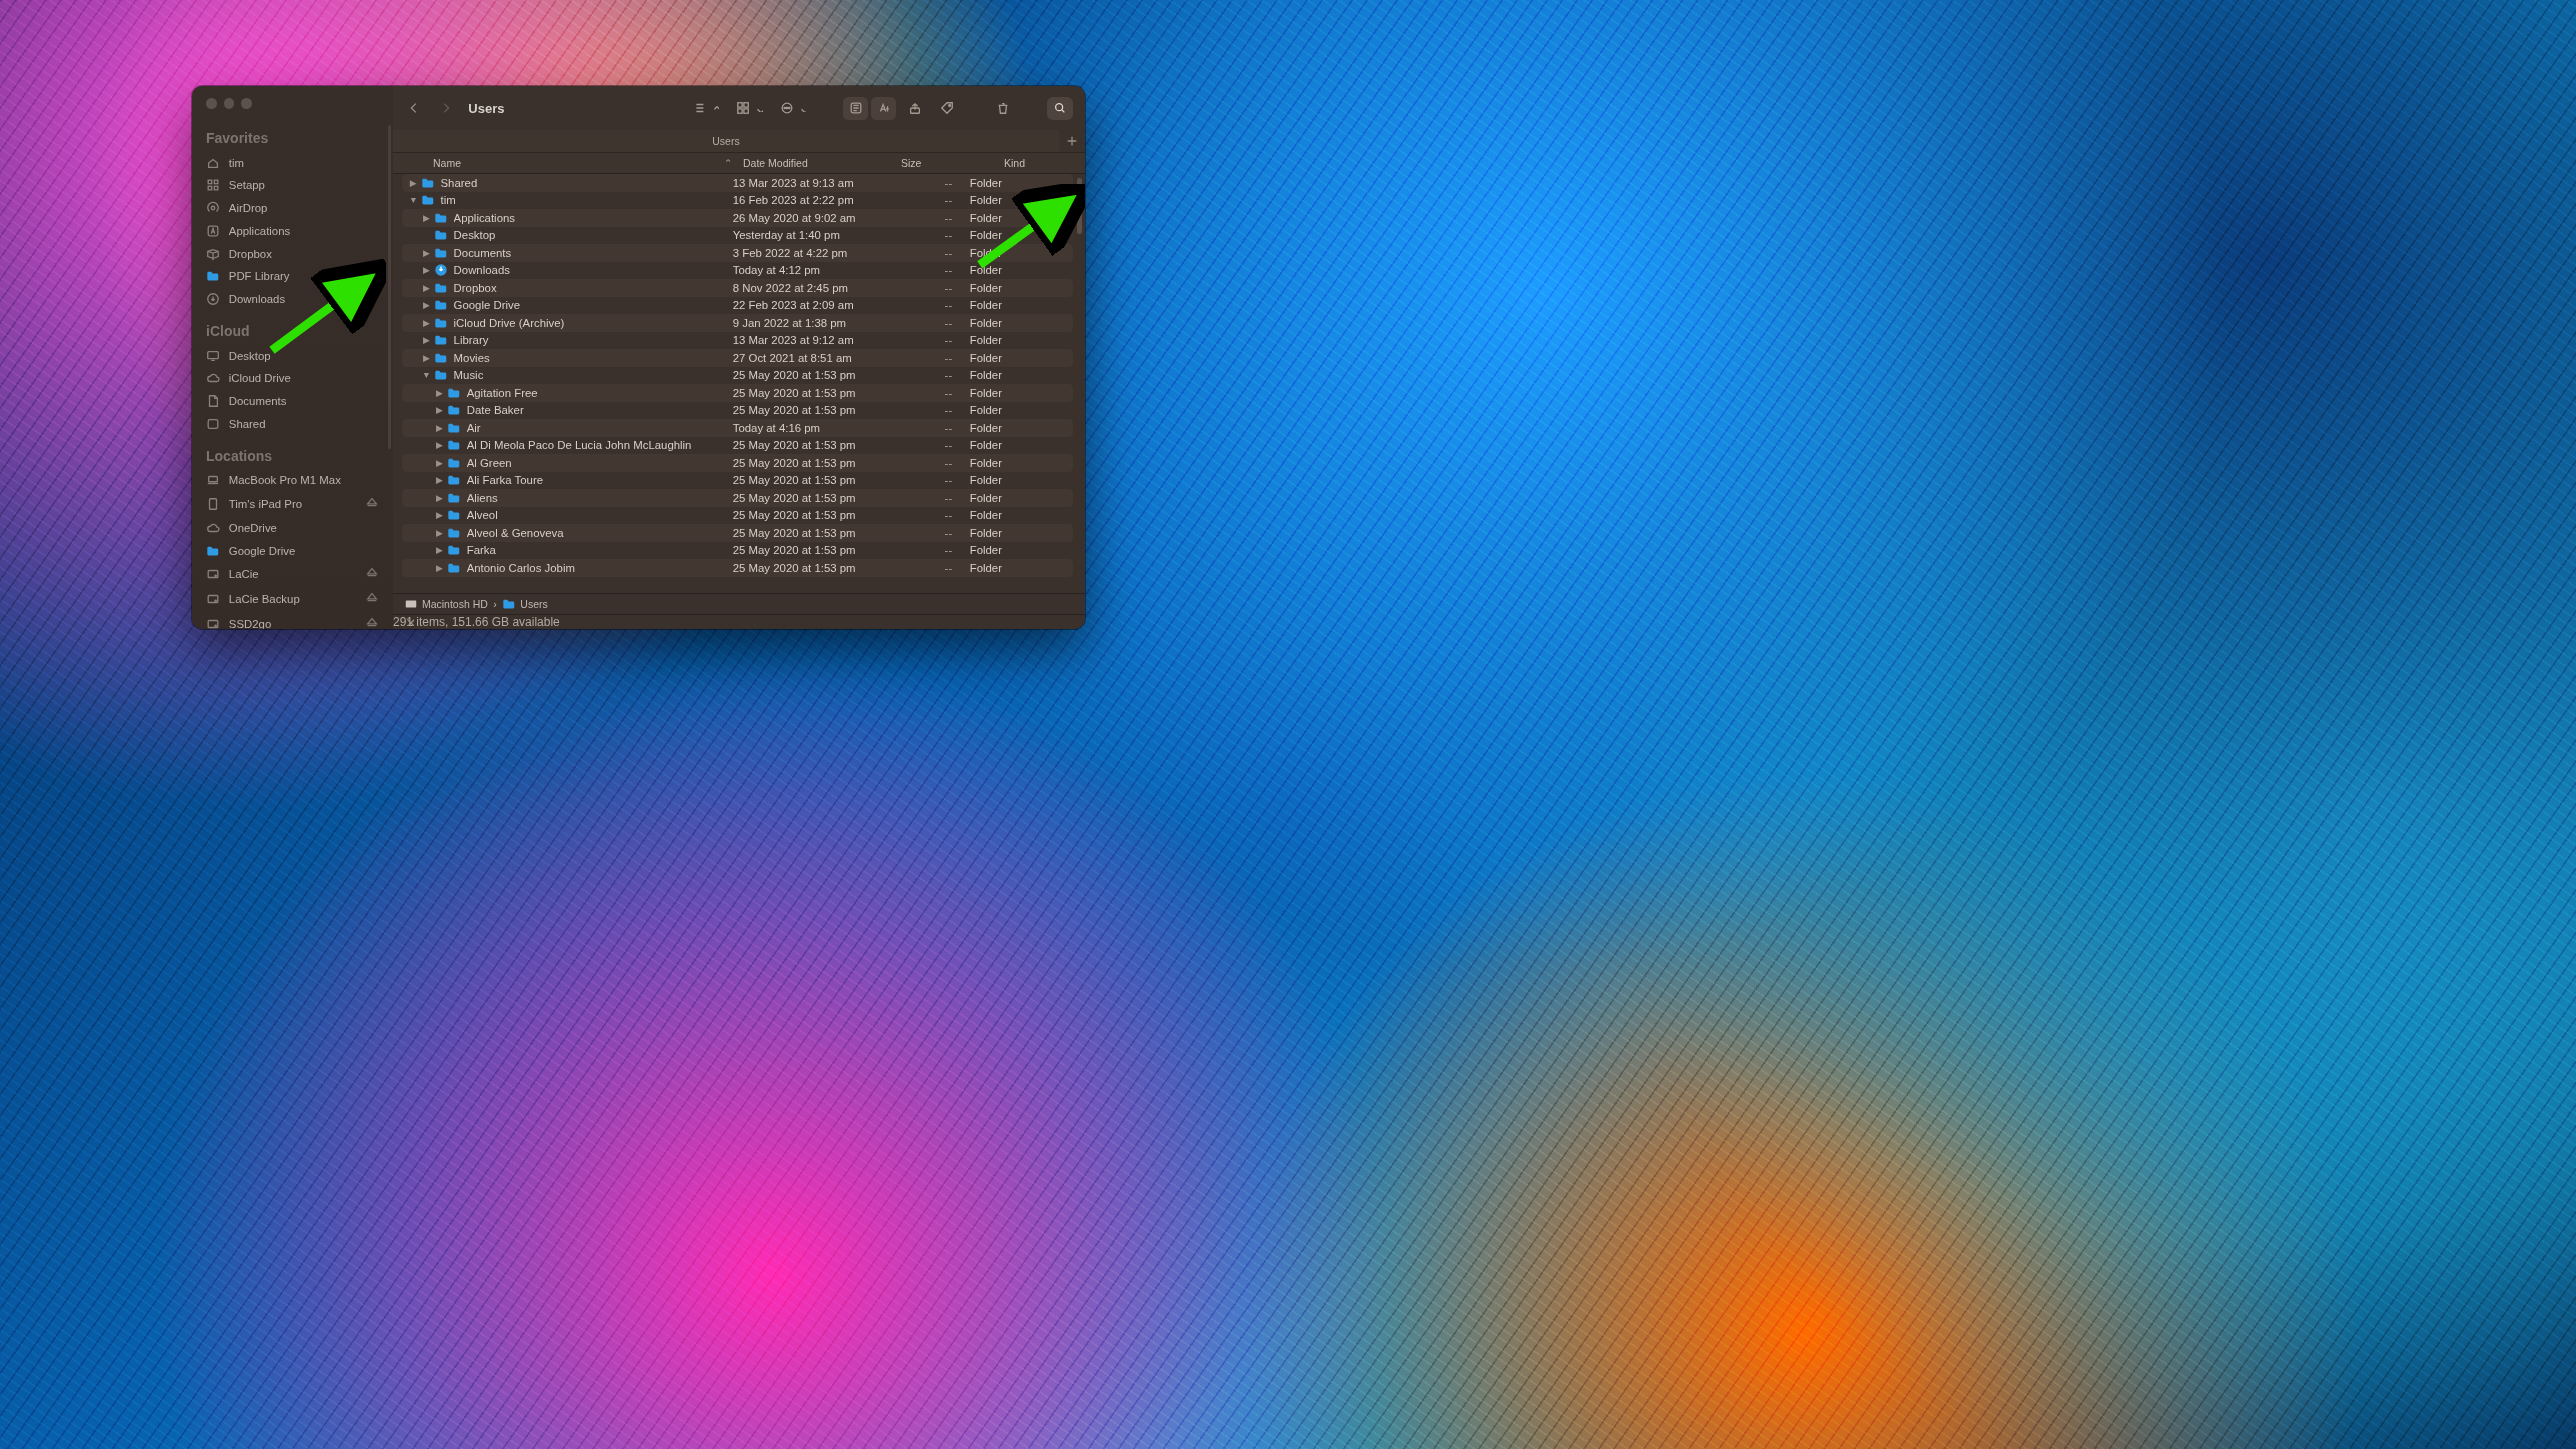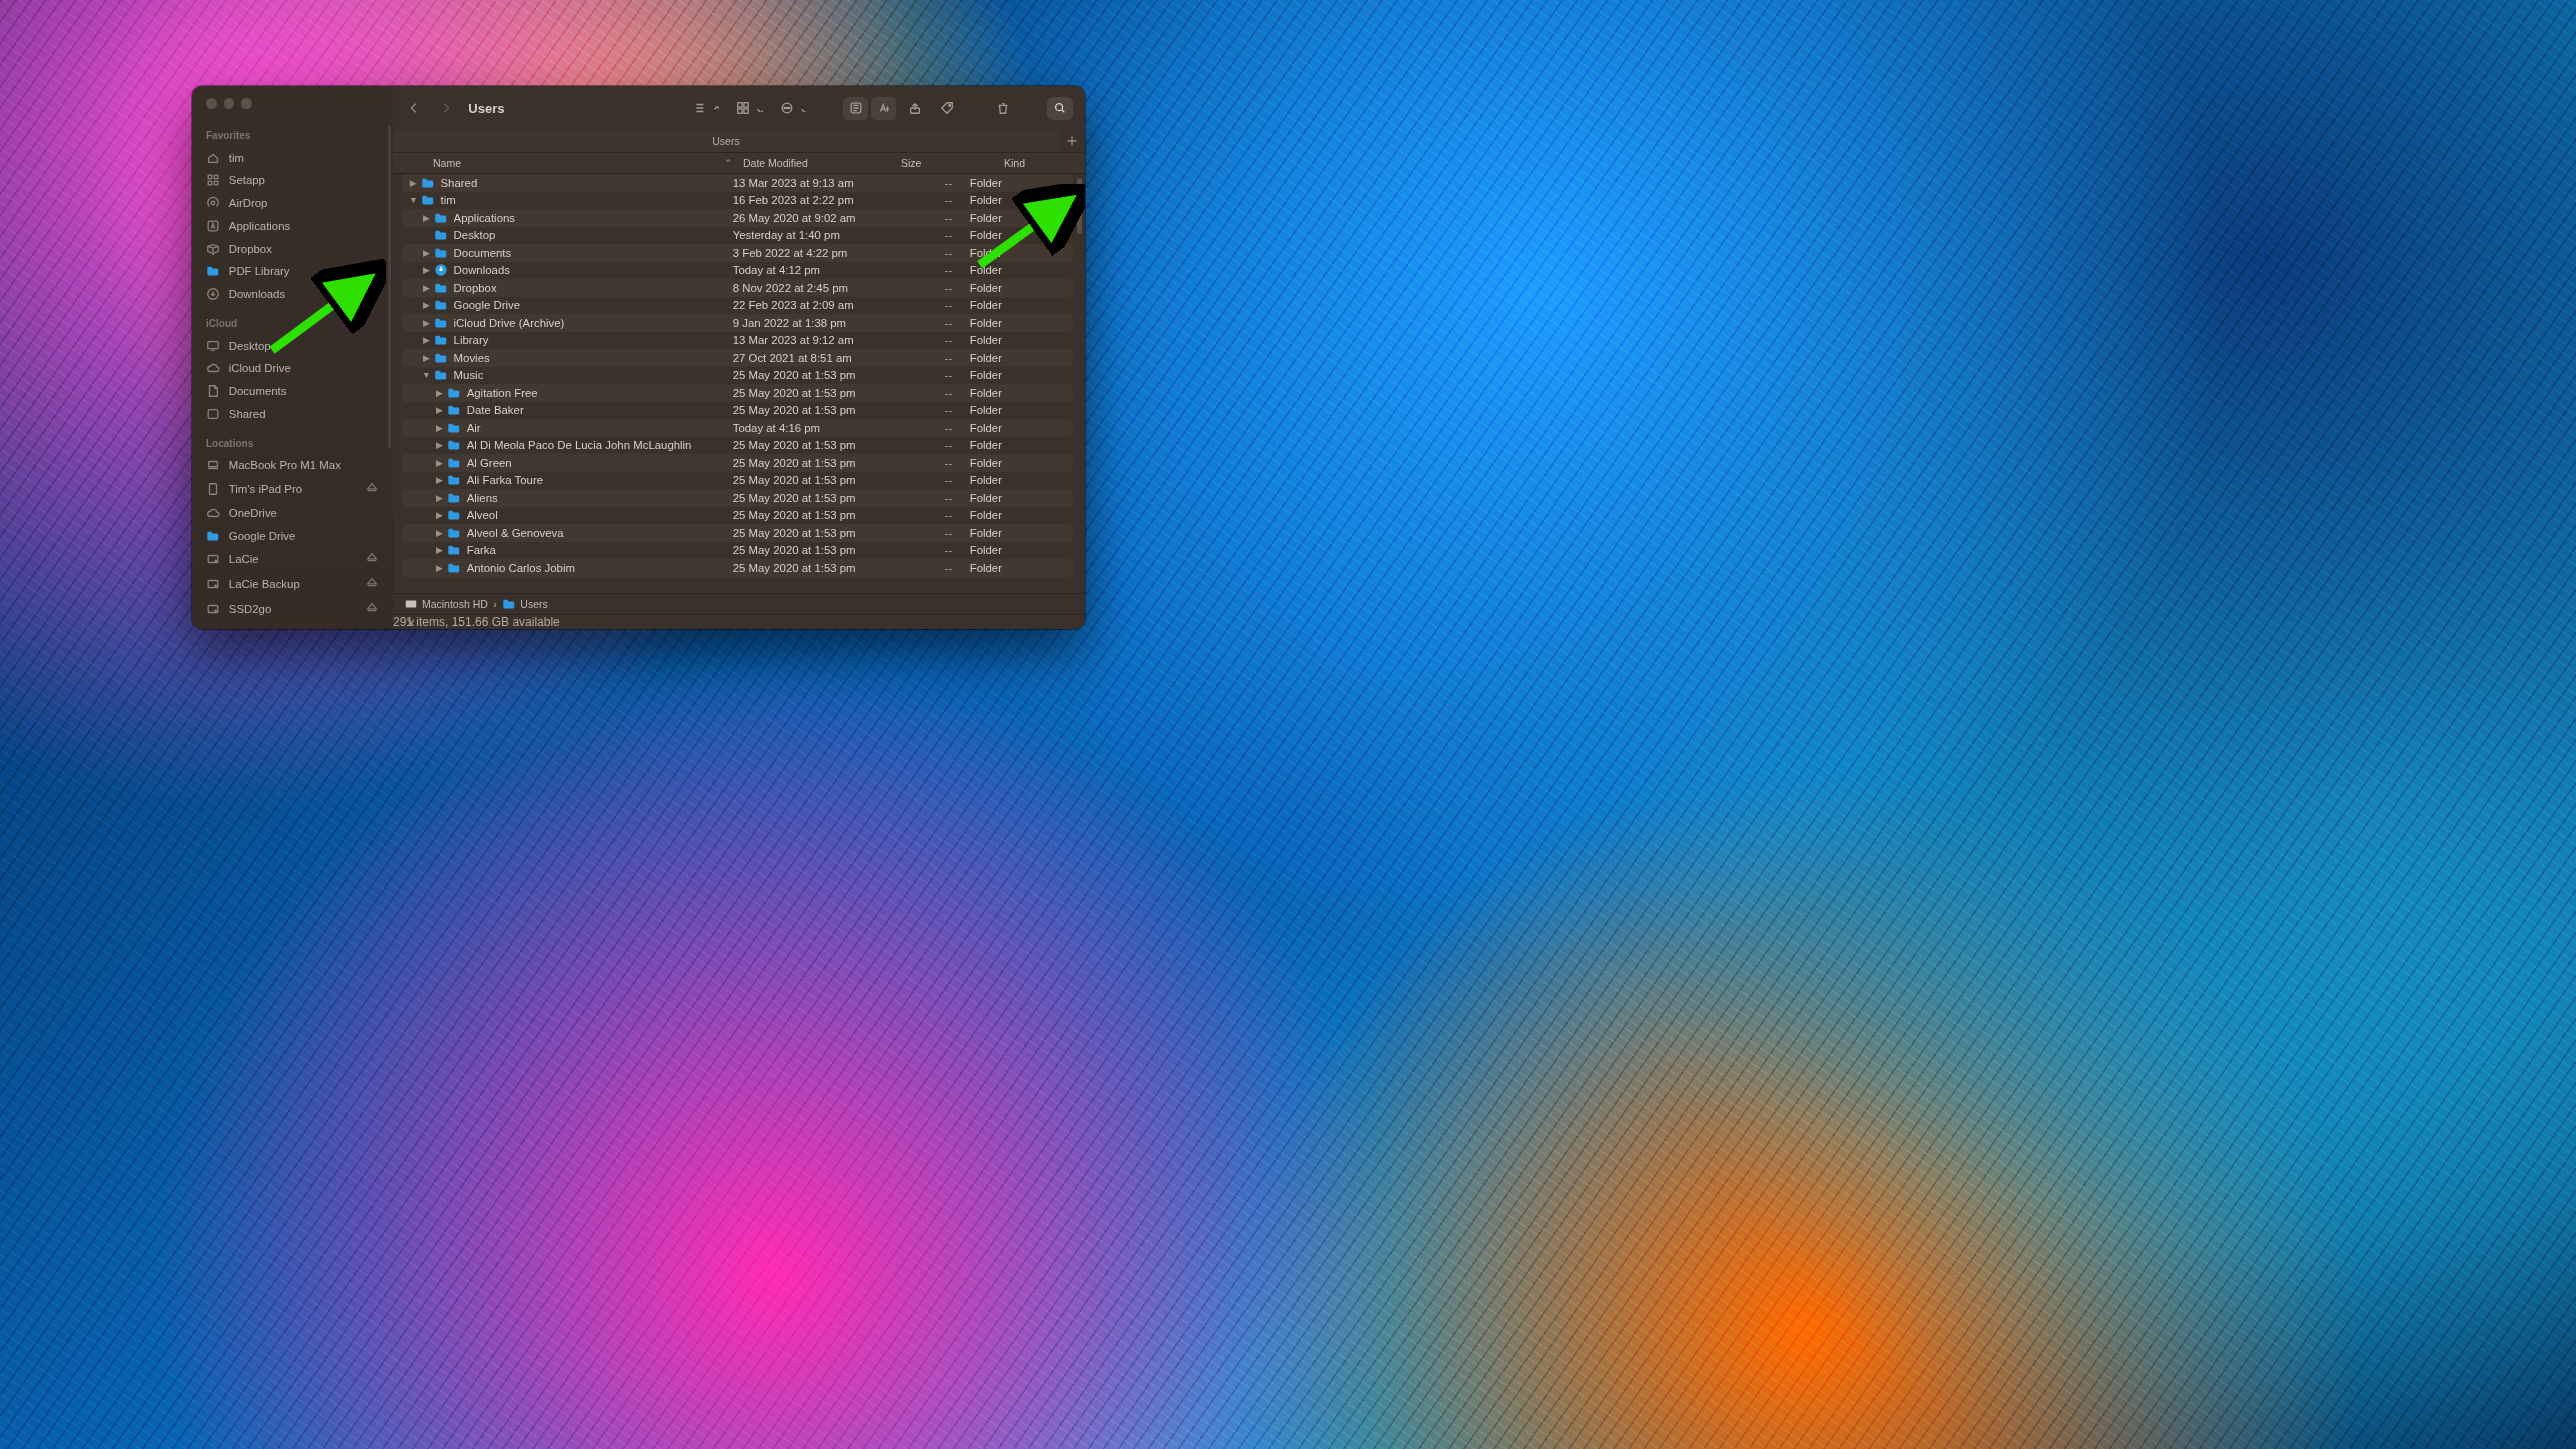--- a/index.html
+++ b/index.html
@@ -48,21 +48,21 @@
     width:201px;
     background:linear-gradient(#372d29,#352b27);
     display:flex; flex-direction:column;
     position:relative;
   }
   .traffic { display:flex; gap:7px; padding:12.3px 0 0 14px;}
   .tl { width:10.5px;height:10.5px;border-radius:50%; background:#5b524d;}
   .sb-scroll { overflow-y:auto; padding:8.8px 0 8.8px 0; }
   .sb-section-title {
     padding:12.3px 14px 5.3px 14px;
-    font-size:10px; font-weight:600;
+    font-size:14px; font-weight:600;
     color:#7d746e;
   }
   .sb-item {
     display:flex; align-items:center; gap:8.8px;
     padding:4.4px 14px 4.4px 14px;
     color:#bdb3ac;
   }
   .sb-item .ic { width:14px; height:14px; display:inline-flex;align-items:center;justify-content:center; color:#8c817a;}
   .sb-item .lbl { flex:1; white-space:nowrap;}
   .sb-item .eject { color:#7d746e;}

